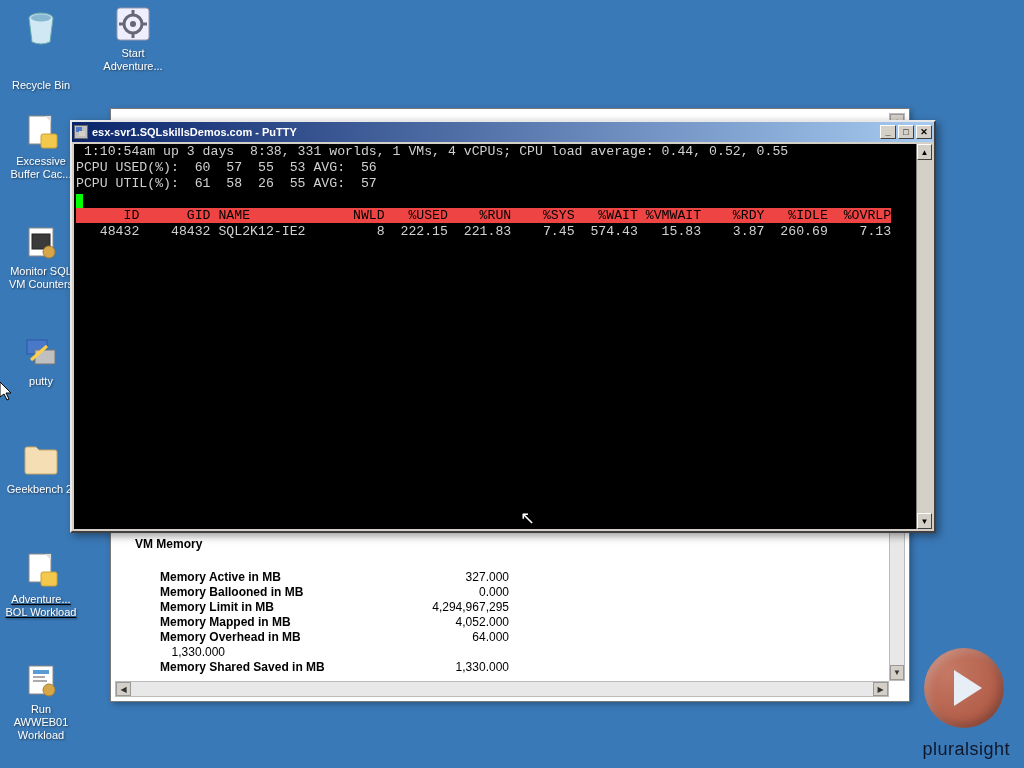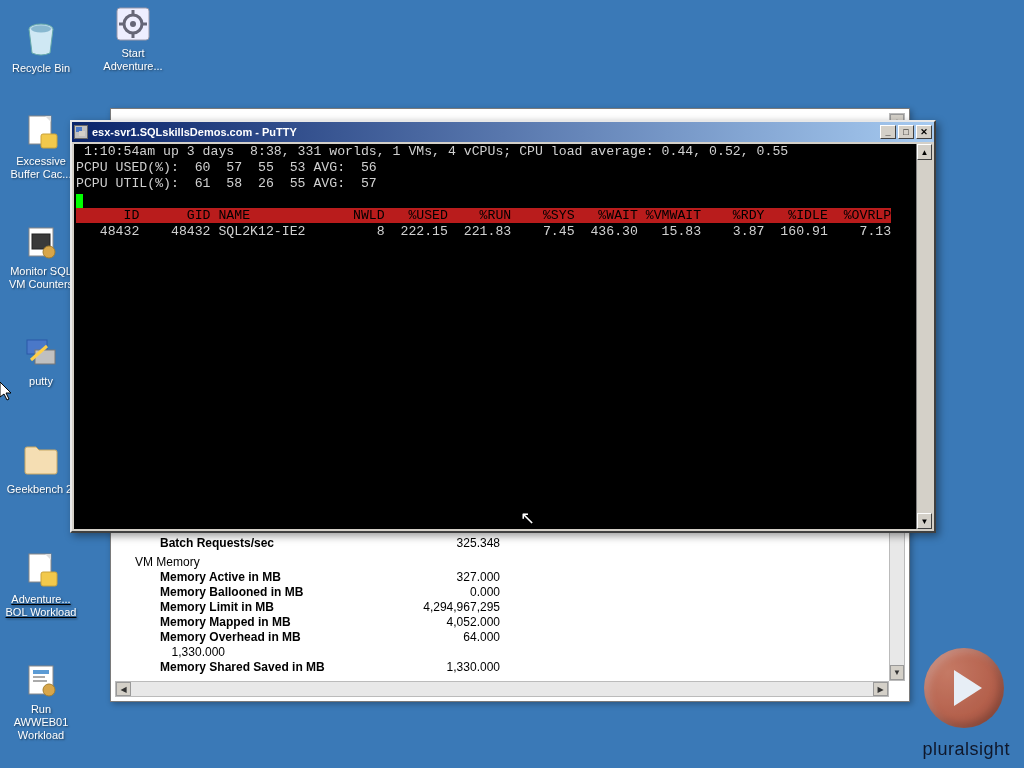--- a/index.html
+++ b/index.html
@@ -66,26 +66,27 @@
     display:flex; flex-direction:column; justify-content:space-between;
   }
   .bg-scroll-v .arrow { height:15px; width:14px; }
   .metrics-list {
     position:absolute;
     left: 20px; right: 20px; bottom: 22px;
     font-size: 12px;
     color: #000;
   }
   .metrics-list .section-head {
-    font-weight: normal;
-    margin: 4px 0 1px 0;
+    font-weight: bold;
+    margin: 4px 0 19px 0;
   }
   .metrics-list .row {
     display:flex;
     line-height: 15px;
+    gap: 9px;
   }
   .metrics-list .row .name {
     font-weight: bold;
     padding-left: 25px;
     flex: 0 0 275px;
   }
   .metrics-list .row .val {
     flex: 0 0 90px;
     text-align: right;
   }
@@ -142,21 +143,21 @@
     font-family: "Courier New", monospace;
     font-size: 13.2px;
     line-height: 16px;
     color: #d0d0d0;
     white-space: pre;
     overflow:hidden;
     position:relative;
     padding: 0 2px;
   }
   .terminal .hdr-row {
-    background:#b91c1c;
+    background:#ef4444;
     color:#000;
   }
   .terminal .cursor {
     display:inline-block;
     width:7px; height:14px;
     background:#00ff00;
     vertical-align:bottom;
   }
   .term-scroll {
     width:16px;
@@ -212,21 +213,21 @@
   }
   .mcursor2 {
     position:absolute;
     left: 0px; top: 382px;
     pointer-events:none;
   }
 </style>
 </head>
 <body>
 
-<div class="desktop-icon" style="left:4px; top:19px;">
+<div class="desktop-icon" style="left:4px; top:8px;gap:28px;">
   <div class="icon">
     <svg width="40" height="40" viewBox="0 0 40 40">
         <ellipse cx="20" cy="10" rx="12" ry="5" fill="#b8d8e8" stroke="#6aa"></ellipse>
         <path d="M8 10 L11 34 Q20 38 29 34 L32 10" fill="#cfe8f4" stroke="#6aa"></path>
         <ellipse cx="20" cy="10" rx="10" ry="3.5" fill="#88b8d0"></ellipse>
       </svg>
   </div>
   <div class="lbl">Recycle Bin</div>
 </div>
 
@@ -374,21 +375,21 @@
       <div class="tbtn">□</div>
       <div class="tbtn">✕</div>
     </div>
   </div>
   <div class="putty-body">
     <div class="terminal"><span> 1:10:54am up 3 days  8:38, 331 worlds, 1 VMs, 4 vCPUs; CPU load average: 0.44, 0.52, 0.55</span>
 <span>PCPU USED(%):  60  57  55  53 AVG:  56</span>
 <span>PCPU UTIL(%):  61  58  26  55 AVG:  57</span>
 <span class="cursor"></span>
 <span class="hdr-row">      ID      GID NAME             NWLD   %USED    %RUN    %SYS   %WAIT %VMWAIT    %RDY   %IDLE  %OVRLP</span>
-<span>   48432    48432 SQL2K12-IE2         8  222.15  221.83    7.45  436.30   15.83    3.87  160.91    7.13</span></div>
+<span>   48432    48432 SQL2K12-IE2         8  222.15  221.83    7.45  574.43   15.83    3.87  260.69    7.13</span></div>
     <div class="term-scroll">
       <div class="arrow">▲</div>
       <div class="arrow">▼</div>
     </div>
   </div>
 </div>
 
 <div class="brand-play">
   <div class="tri"></div>
 </div>

